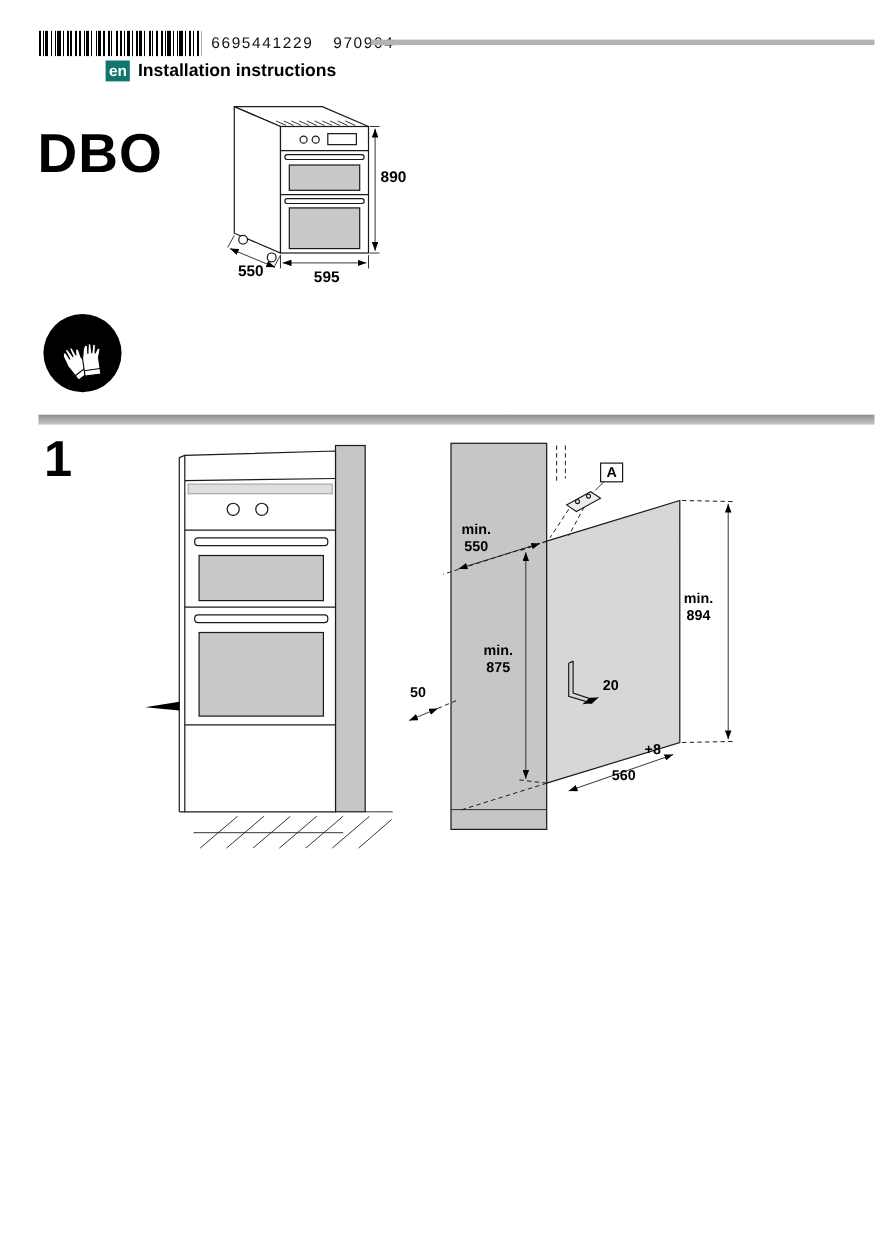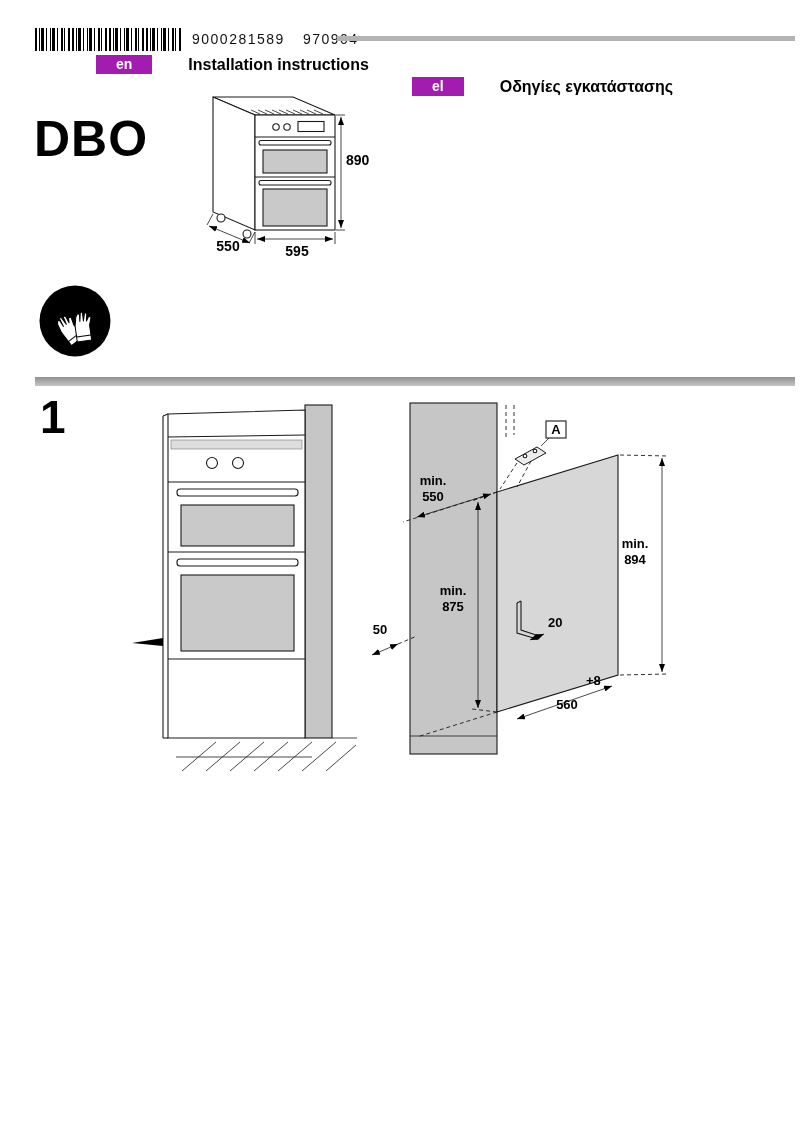--- a/index.html
+++ b/index.html
@@ -3,23 +3,23 @@
 <meta charset="utf-8">
 <style>
   html,body{margin:0;padding:0;background:#fff;}
   .page{position:relative;width:802px;height:1134px;background:#fff;overflow:hidden;
         font-family:"Liberation Sans",sans-serif;color:#000;}
   .abs{position:absolute;}
   .bctext{position:absolute;left:192px;top:31px;font-size:14px;letter-spacing:1.5px;color:#111;}
   .bctext .gap{display:inline-block;width:18px;}
   .toprule{position:absolute;left:337px;top:36px;width:458px;height:5px;background:#b3b3b3;}
   .lang-row{position:absolute;display:flex;align-items:center;gap:7px;}
-  .badge{background:#a21caf;color:#fff;font-weight:bold;font-size:14px;line-height:17px;
-         padding:1px 20px;display:inline-block;}
-  .lang-title{font-weight:bold;font-size:16px;color:#000;white-space:nowrap;margin-left:29px;}
+  .badge{background:#0f766e;color:#fff;font-weight:bold;font-size:14px;line-height:17px;
+         padding:1px 3px;display:inline-block;}
+  .lang-title{font-weight:bold;font-size:16px;color:#000;white-space:nowrap;}
   .model{position:absolute;left:34px;top:74px;font-size:50px;font-weight:bold;letter-spacing:1px;margin-top:36px;}
   .divider{position:absolute;left:35px;top:377px;width:760px;height:9px;
            background:linear-gradient(180deg,#8f8f8f,#c6c6c6);}
   .stepnum{position:absolute;left:40px;top:390px;font-size:46px;font-weight:bold;}
   svg .ln{stroke:#1a1a1a;stroke-width:1.1;fill:none;}
   svg .lnthin{stroke:#1a1a1a;stroke-width:0.8;fill:none;}
   svg .dash{stroke:#1a1a1a;stroke-width:0.9;fill:none;stroke-dasharray:4 3;}
   svg .fillw{fill:#ffffff;stroke:#1a1a1a;stroke-width:1.1;}
   svg .gray{fill:#c9c9c9;stroke:#1a1a1a;stroke-width:1.1;}
   svg .panelfill{fill:#c6c6c6;stroke:#1a1a1a;stroke-width:1.1;}
@@ -41,32 +41,28 @@
                 #000 6px,#000 9px,#fff 9px,#fff 11px,
                 #000 11px,#000 12px,#fff 12px,#fff 15px,
                 #000 15px,#000 16px,#fff 16px,#fff 17px,
                 #000 17px,#000 20px,#fff 20px,#fff 22px,
                 #000 22px,#000 23px,#fff 23px,#fff 26px,
                 #000 26px,#000 28px,#fff 28px,#fff 29px,
                 #000 29px,#000 30px,#fff 30px,#fff 33px,
                 #000 33px,#000 35px,#fff 35px,#fff 37px);"></div>
 
   <div class="bctext">
-    <span>9000281589</span><span class="gap"></span><span>970904</span>
+    <span>6695441229</span><span class="gap"></span><span>970904</span>
   </div>
 
   <div class="toprule"></div>
 
   <div class="lang-row" style="left:96px;top:55px;">
     <span class="badge">en</span>
     <span class="lang-title">Installation instructions</span>
-  </div>
-  <div class="lang-row" style="left:412px;top:77px;">
-    <span class="badge">el</span>
-    <span class="lang-title">Οδηγίες εγκατάστασης</span>
   </div>
 
   <div class="model">DBO</div>
 
   <svg class="abs" style="left:200px;top:85px;" width="180" height="175" viewBox="0 0 180 175">
     <defs>
       <marker id="arr-o" viewBox="0 0 8 6" refX="8" refY="3" markerWidth="8" markerHeight="6" markerUnits="userSpaceOnUse" orient="auto-start-reverse">
         <path class="mk" d="M0,0 L8,3 L0,6 Z"></path>
       </marker>
     </defs>

